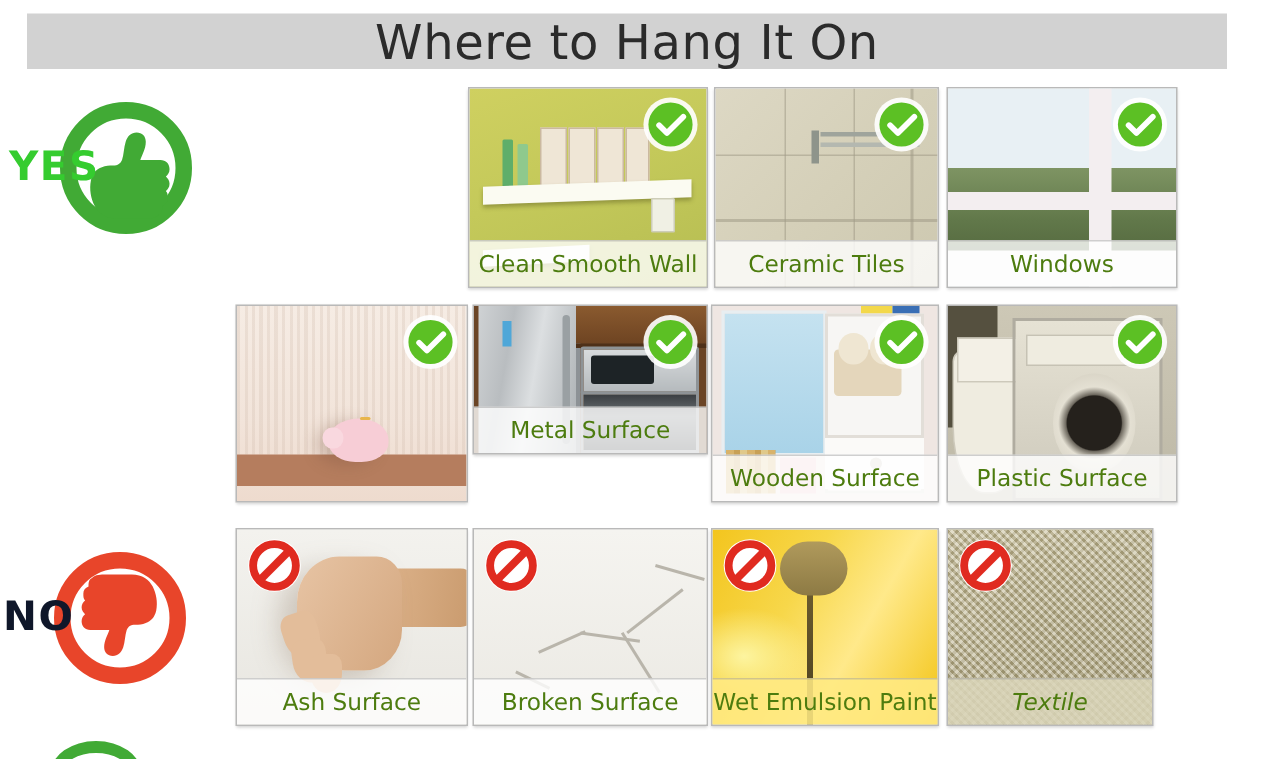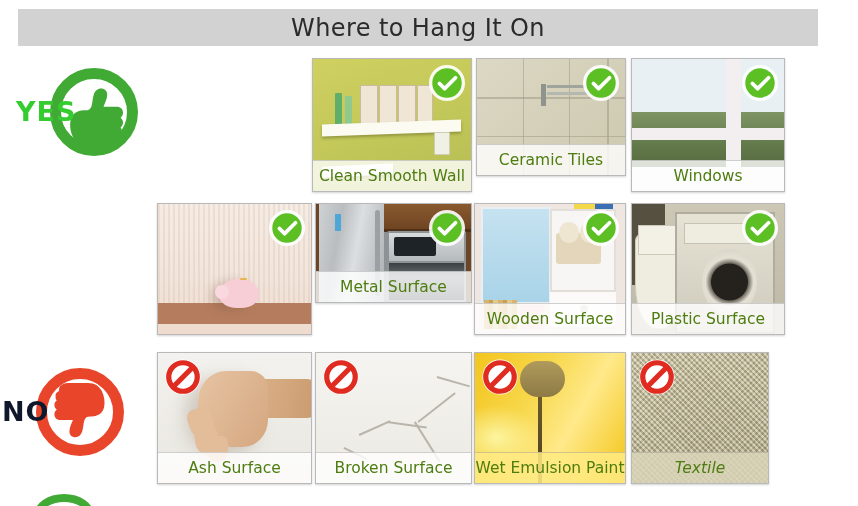--- a/index.html
+++ b/index.html
@@ -11,21 +11,21 @@
     position:relative;
   }
 
   
   .header-bar{
     position:absolute;left:18px;top:9px;width:800px;height:37px;
     background:#d2d2d2;
     display:flex;align-items:center;justify-content:center;
   }
   .header-title{
-    font-size:24px;color:#2b2b2b;letter-spacing:.4px;
+    font-size:32px;color:#2b2b2b;letter-spacing:.4px;
     font-family:"DejaVu Sans","Liberation Sans",sans-serif;
     white-space:nowrap;
   }
 
   
   .verdict{position:absolute;width:130px;height:110px;}
   .verdict .ring{
     position:absolute;left:38px;top:6px;width:88px;height:88px;
     border-radius:50%;
     box-sizing:border-box;
@@ -33,21 +33,21 @@
   .verdict.yes .ring{border:11px solid #41aa35;}
   .verdict.no  .ring{border:11px solid #e8452a;}
   .verdict .word{
     position:absolute;left:4px;top:34px;
     font-size:27px;font-weight:bold;letter-spacing:1px;
     z-index:4;
   }
   .verdict.yes .word{color:#35cc2f;}
   .verdict.no  .word{color:#0f172a;}
   .thumb{position:absolute;z-index:3;}
-  .verdict-yes-wrap{left:12px;top:62px;text-align:center;}
+  .verdict-yes-wrap{left:2px;top:62px;text-align:center;}
   .verdict-no-wrap{left:-2px;top:362px;}
 
   
   .card{
     position:absolute;
     box-sizing:border-box;
     border:1px solid #b9b9b9;
     background:#f4f4f0;
     overflow:hidden;
     box-shadow:0 1px 2px rgba(0,0,0,.18);
@@ -236,21 +236,21 @@
     </div>
   </div>
   <svg class="badge ok" viewBox="0 0 40 40">
     <circle cx="20" cy="20" r="19" fill="#ffffff" opacity=".9"></circle>
     <circle cx="20" cy="20" r="15.5" fill="#5cc024"></circle>
     <path d="M12 20.5l5.5 5.5L29 14.5" stroke="#ffffff" stroke-width="4" fill="none" stroke-linecap="round" stroke-linejoin="round"></path>
   </svg>
   <div class="label">Clean Smooth Wall</div>
 </div>
 
-<div class="card" style="left:476px;top:58px;width:150px;height:118px;">
+<div class="card" style="left:476px;top:58px;width:150px;height:134px;">
   <div class="photo">
     <div class="ph p-tile">
       <div class="ln" style="left:0;right:0;top:33%;height:1.5px;"></div>
       <div class="ln" style="left:0;right:0;top:66%;height:1.5px;"></div>
       <div class="ln" style="top:0;bottom:0;left:31%;width:1.5px;"></div>
       <div class="ln" style="top:0;bottom:0;left:62%;width:1.5px;"></div>
       <div class="ln" style="top:0;bottom:0;left:88%;width:1.5px;"></div>
       <div class="rail"></div>
     </div>
   </div>

